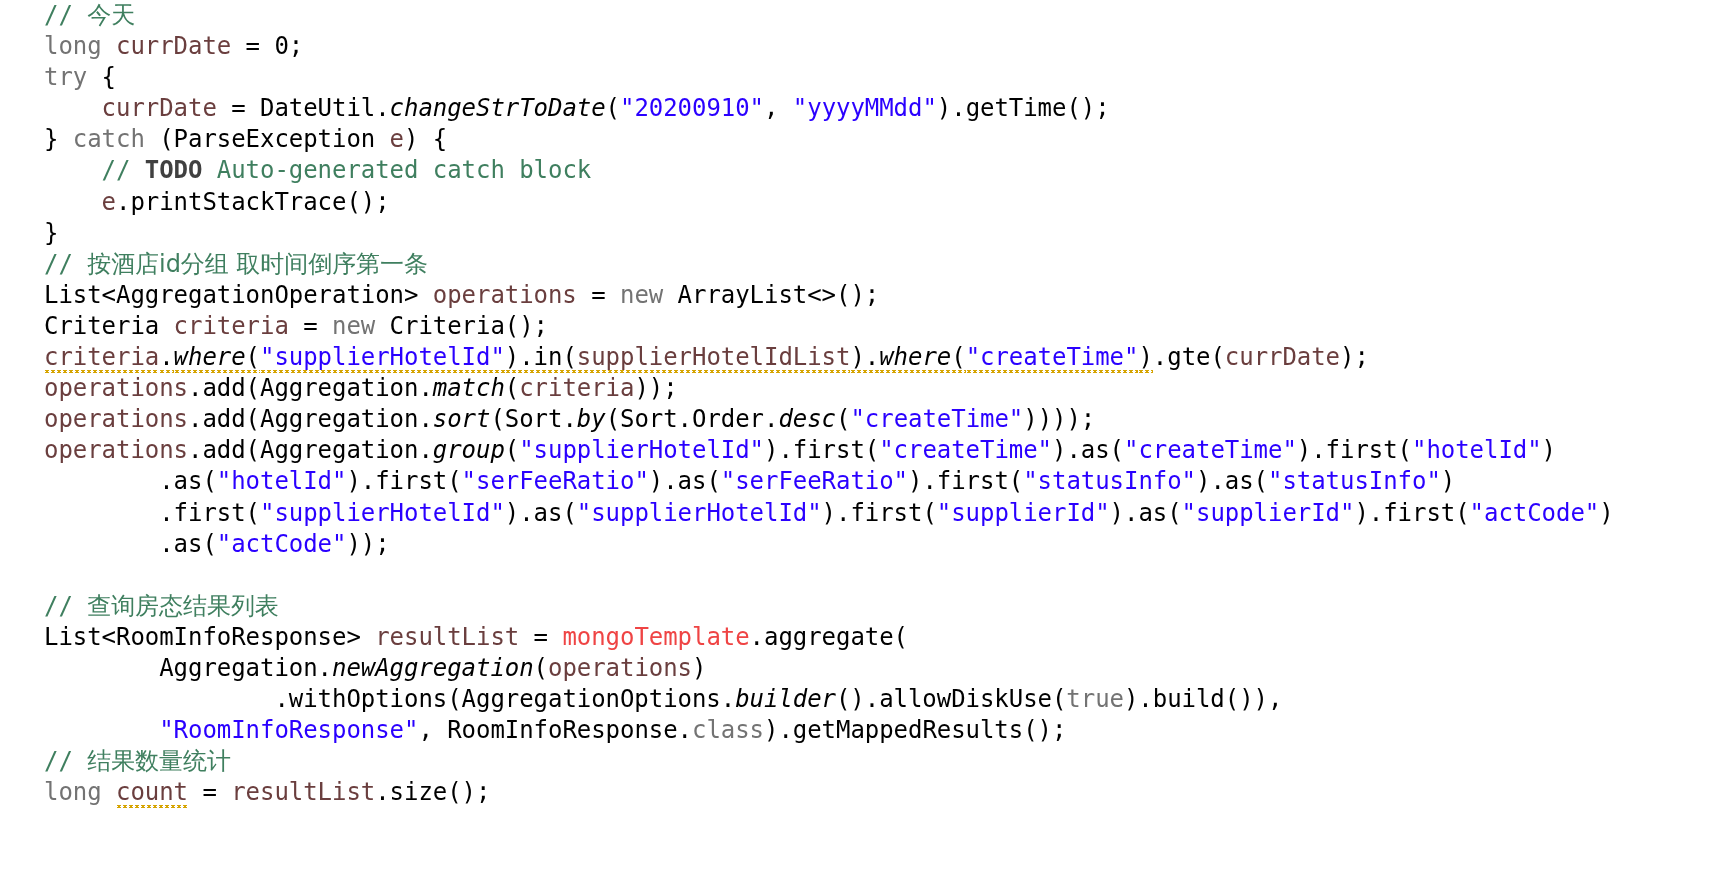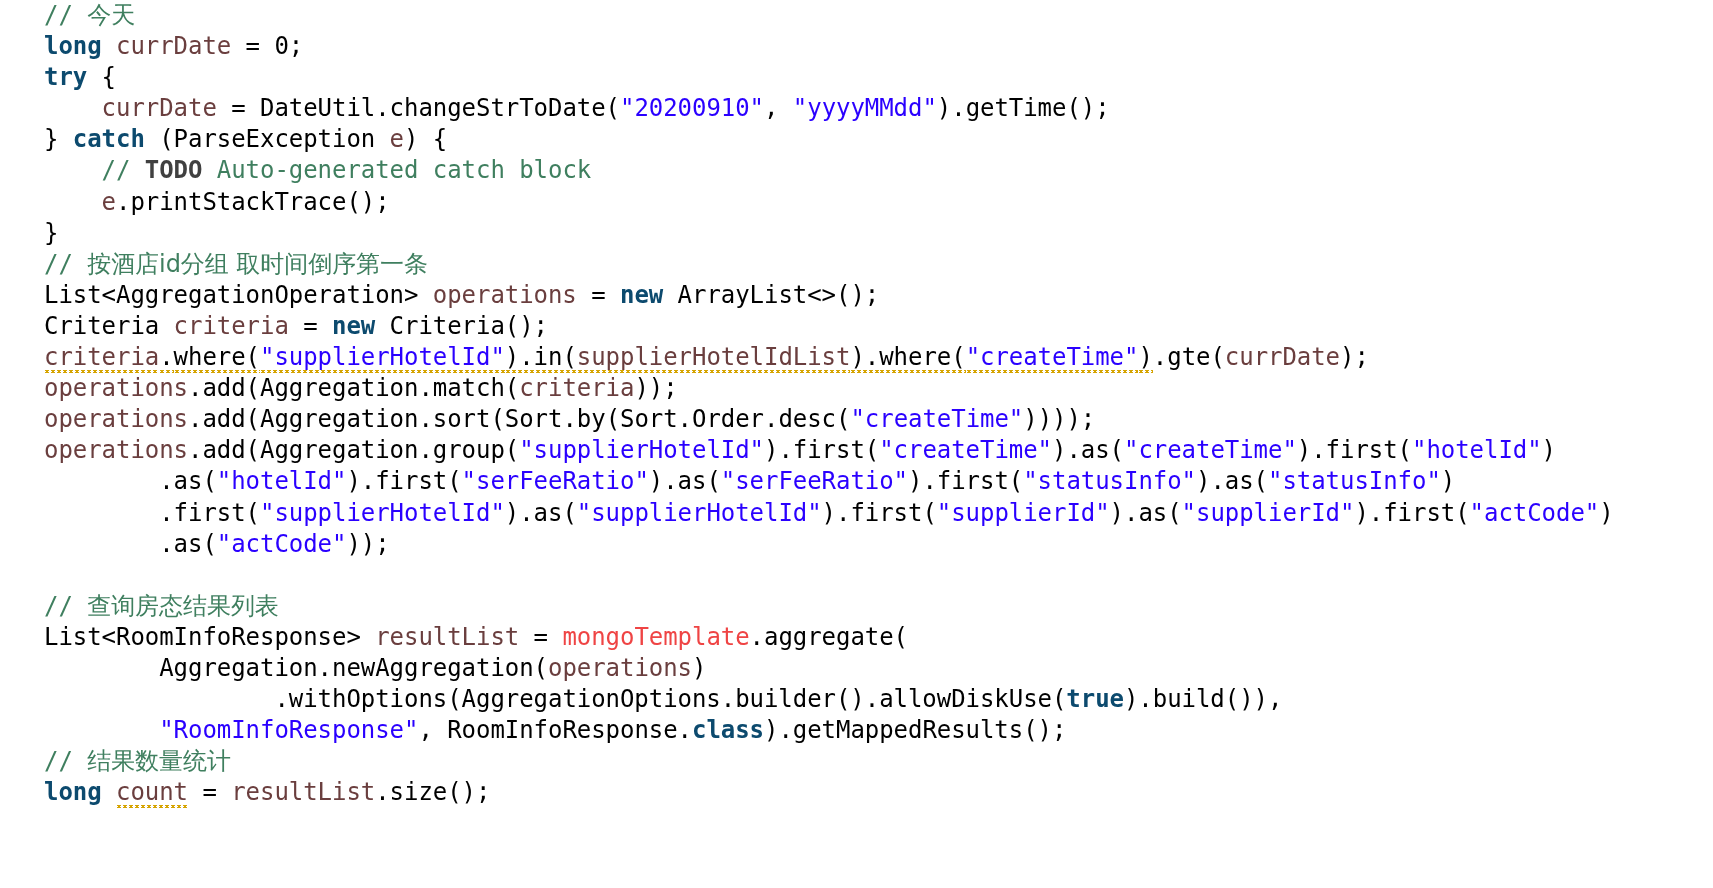--- a/index.html
+++ b/index.html
@@ -30,27 +30,27 @@
     white-space: pre;
     letter-spacing: -0.05px;
   }
   .ln {
     display: block;
     height: 31.1px;
     white-space: pre;
   }
   
   .tok-plain    { color: #000000; }
-  .tok-kw       { color: #0c4a6e; font-weight: bold; }
+  .tok-kw       { color: #737373; font-weight: normal; }
   .tok-str      { color: #2a00ff; }
   .tok-cmt      { color: #3f7f5f; }
   .tok-cmt-task { color: #404040; font-weight: bold; }
   .tok-local    { color: #6a3e3e; }
   .tok-field    { color: #ef4444; }
-  .tok-static   { color: #000000; }
+  .tok-static   { color: #000000; font-style: italic; }
   
   .warn {
     background-repeat: repeat-x;
     background-position: left bottom;
     background-size: 6px 3px;
     background-image:
       linear-gradient(45deg, transparent 40%, #d6a400 40%, #d6a400 60%, transparent 60%),
       linear-gradient(-45deg, transparent 40%, #d6a400 40%, #d6a400 60%, transparent 60%);
     padding-bottom: 2px;
   }

